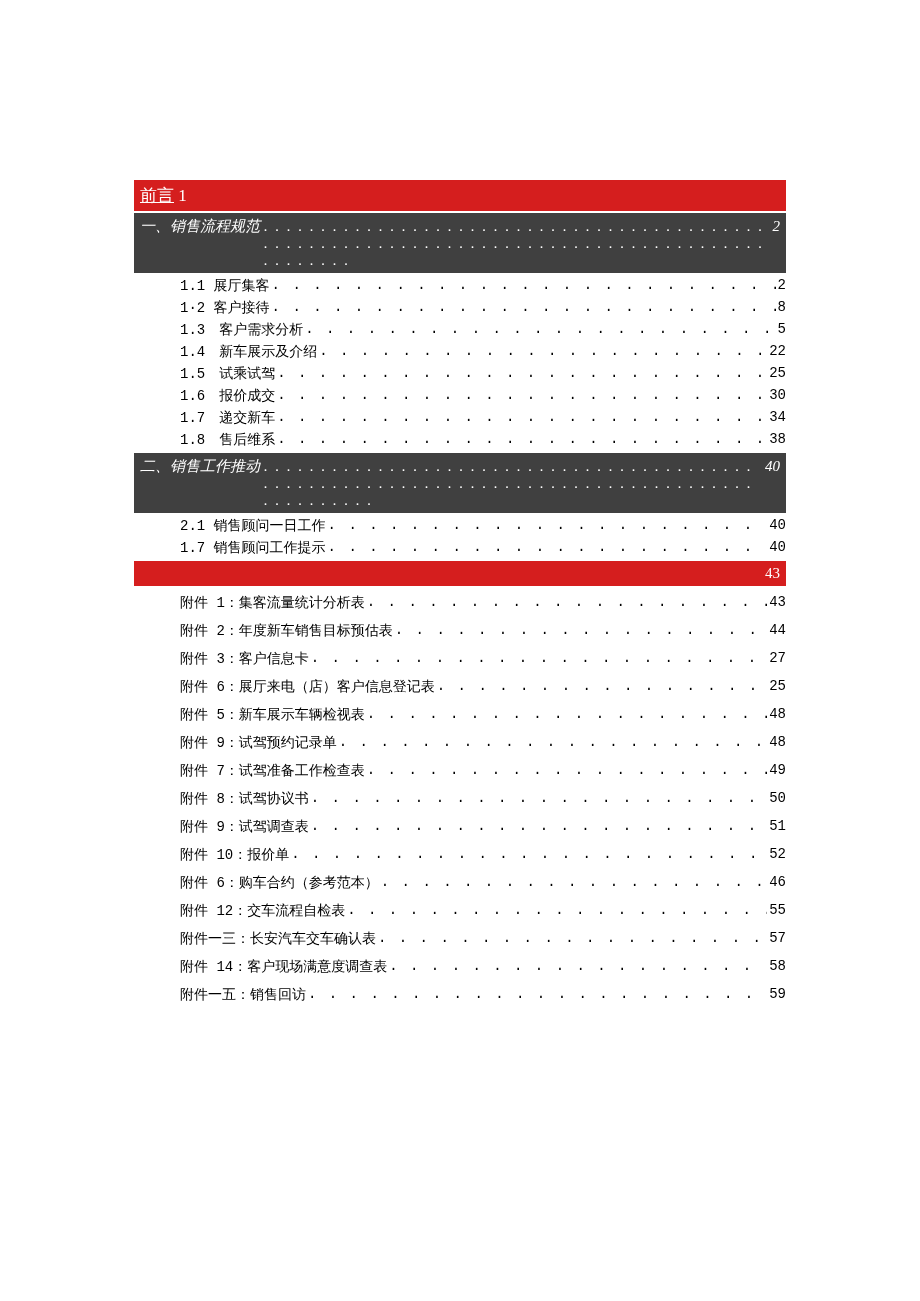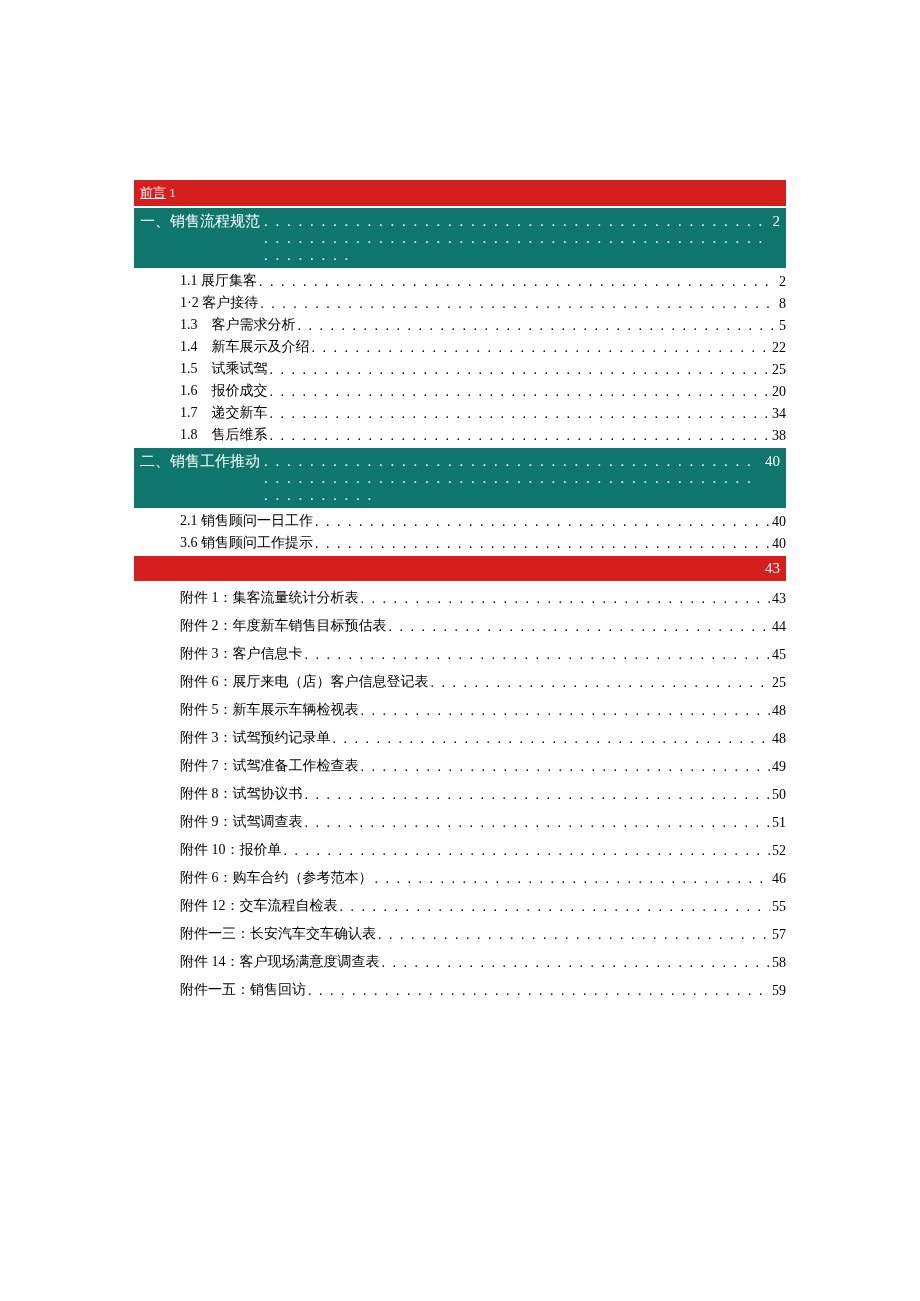--- a/index.html
+++ b/index.html
@@ -16,34 +16,35 @@
       color: #000;
       padding: 180px 134px 100px 134px;
     }
     .toc-container {
       width: 100%;
     }
     .header-preface {
       background: #d51e1e;
       color: #ffffff;
       padding: 4px 6px;
-      font-size: 13px;
+      font-size: 17px;
       margin-bottom: 2px;
     }
     .header-preface .label-part {
       text-decoration: underline;
     }
     .section-header {
-      background: #0f766e;
+      background: #404040;
       color: #ffffff;
       padding: 4px 6px;
       font-size: 15px;
       display: flex;
       align-items: baseline;
       margin-bottom: 4px;
+      font-style: italic;
     }
     .section-header .label {
       white-space: nowrap;
       flex-shrink: 0;
     }
     .section-header .dots {
       flex: 1;
       overflow: hidden;
       letter-spacing: 2px;
       margin: 0 4px;
@@ -55,25 +56,26 @@
     .header-attachments {
       background: #d51e1e;
       color: #ffffff;
       padding: 4px 6px;
       font-size: 15px;
       text-align: right;
       margin-bottom: 8px;
     }
     .toc-entry {
       display: flex;
-      align-items: flex-end;
+      align-items: flex-start;
       margin-top: 6px;
       margin-bottom: 6px;
       color: #000;
       font-size: 14px;
+      font-family: Liberation Mono, monospace;
     }
     .toc-entry .label {
       white-space: nowrap;
       flex-shrink: 0;
       padding-right: 2px;
     }
     .toc-entry .dots {
       flex: 1;
       overflow: hidden;
       letter-spacing: 2px;
@@ -134,21 +136,21 @@
       <span class="page">22</span>
     </div>
     <div class="toc-entry indent-1">
       <span class="label">1.5 试乘试驾</span>
       <span class="dots">. . . . . . . . . . . . . . . . . . . . . . . . . . . . . . . . . . . . . . . . . . . . . . . . . . . . . . . . . . . . . . . . . . . . . . . . . . . . . . . . . . . . . . . . . . . . . . . .</span>
       <span class="page">25</span>
     </div>
     <div class="toc-entry indent-1">
       <span class="label">1.6 报价成交</span>
       <span class="dots">. . . . . . . . . . . . . . . . . . . . . . . . . . . . . . . . . . . . . . . . . . . . . . . . . . . . . . . . . . . . . . . . . . . . . . . . . . . . . . . . . . . . . . . . . . . . . . . .</span>
-      <span class="page">20</span>
+      <span class="page">30</span>
     </div>
     <div class="toc-entry indent-1">
       <span class="label">1.7 递交新车</span>
       <span class="dots">. . . . . . . . . . . . . . . . . . . . . . . . . . . . . . . . . . . . . . . . . . . . . . . . . . . . . . . . . . . . . . . . . . . . . . . . . . . . . . . . . . . . . . . . . . . . . . . .</span>
       <span class="page">34</span>
     </div>
     <div class="toc-entry indent-1">
       <span class="label">1.8 售后维系</span>
       <span class="dots">. . . . . . . . . . . . . . . . . . . . . . . . . . . . . . . . . . . . . . . . . . . . . . . . . . . . . . . . . . . . . . . . . . . . . . . . . . . . . . . . . . . . . . . . . . . . . . . .</span>
       <span class="page">38</span>
@@ -161,21 +163,21 @@
     <span class="page">40</span>
   </div>
 
   <div class="group-tight">
     <div class="toc-entry indent-1">
       <span class="label">2.1 销售顾问一日工作</span>
       <span class="dots">. . . . . . . . . . . . . . . . . . . . . . . . . . . . . . . . . . . . . . . . . . . . . . . . . . . . . . . . . . . . . . . . . . . . . . . . . . . . . . . . . . . . . . . . . . . . . . . .</span>
       <span class="page">40</span>
     </div>
     <div class="toc-entry indent-1">
-      <span class="label">3.6 销售顾问工作提示</span>
+      <span class="label">1.7 销售顾问工作提示</span>
       <span class="dots">. . . . . . . . . . . . . . . . . . . . . . . . . . . . . . . . . . . . . . . . . . . . . . . . . . . . . . . . . . . . . . . . . . . . . . . . . . . . . . . . . . . . . . . . . . . . . . . .</span>
       <span class="page">40</span>
     </div>
   </div>
 
   <div class="header-attachments">
     <span>43</span>
   </div>
 
   <div class="group-loose">
@@ -185,34 +187,34 @@
       <span class="page">43</span>
     </div>
     <div class="toc-entry indent-1">
       <span class="label">附件 2：年度新车销售目标预估表</span>
       <span class="dots">. . . . . . . . . . . . . . . . . . . . . . . . . . . . . . . . . . . . . . . . . . . . . . . . . . . . . . . . . . . . . . . . . . . . . . . . . . . . . . . . . . . . . . . . . . . . . . . .</span>
       <span class="page">44</span>
     </div>
     <div class="toc-entry indent-1">
       <span class="label">附件 3：客户信息卡</span>
       <span class="dots">. . . . . . . . . . . . . . . . . . . . . . . . . . . . . . . . . . . . . . . . . . . . . . . . . . . . . . . . . . . . . . . . . . . . . . . . . . . . . . . . . . . . . . . . . . . . . . . .</span>
-      <span class="page">45</span>
+      <span class="page">27</span>
     </div>
     <div class="toc-entry indent-1">
       <span class="label">附件 6：展厅来电（店）客户信息登记表</span>
       <span class="dots">. . . . . . . . . . . . . . . . . . . . . . . . . . . . . . . . . . . . . . . . . . . . . . . . . . . . . . . . . . . . . . . . . . . . . . . . . . . . . . . . . . . . . . . . . . . . . . . .</span>
       <span class="page">25</span>
     </div>
     <div class="toc-entry indent-1">
       <span class="label">附件 5：新车展示车辆检视表</span>
       <span class="dots">. . . . . . . . . . . . . . . . . . . . . . . . . . . . . . . . . . . . . . . . . . . . . . . . . . . . . . . . . . . . . . . . . . . . . . . . . . . . . . . . . . . . . . . . . . . . . . . .</span>
       <span class="page">48</span>
     </div>
     <div class="toc-entry indent-1">
-      <span class="label">附件 3：试驾预约记录单</span>
+      <span class="label">附件 9：试驾预约记录单</span>
       <span class="dots">. . . . . . . . . . . . . . . . . . . . . . . . . . . . . . . . . . . . . . . . . . . . . . . . . . . . . . . . . . . . . . . . . . . . . . . . . . . . . . . . . . . . . . . . . . . . . . . .</span>
       <span class="page">48</span>
     </div>
     <div class="toc-entry indent-1">
       <span class="label">附件 7：试驾准备工作检查表</span>
       <span class="dots">. . . . . . . . . . . . . . . . . . . . . . . . . . . . . . . . . . . . . . . . . . . . . . . . . . . . . . . . . . . . . . . . . . . . . . . . . . . . . . . . . . . . . . . . . . . . . . . .</span>
       <span class="page">49</span>
     </div>
     <div class="toc-entry indent-1">
       <span class="label">附件 8：试驾协议书</span>

